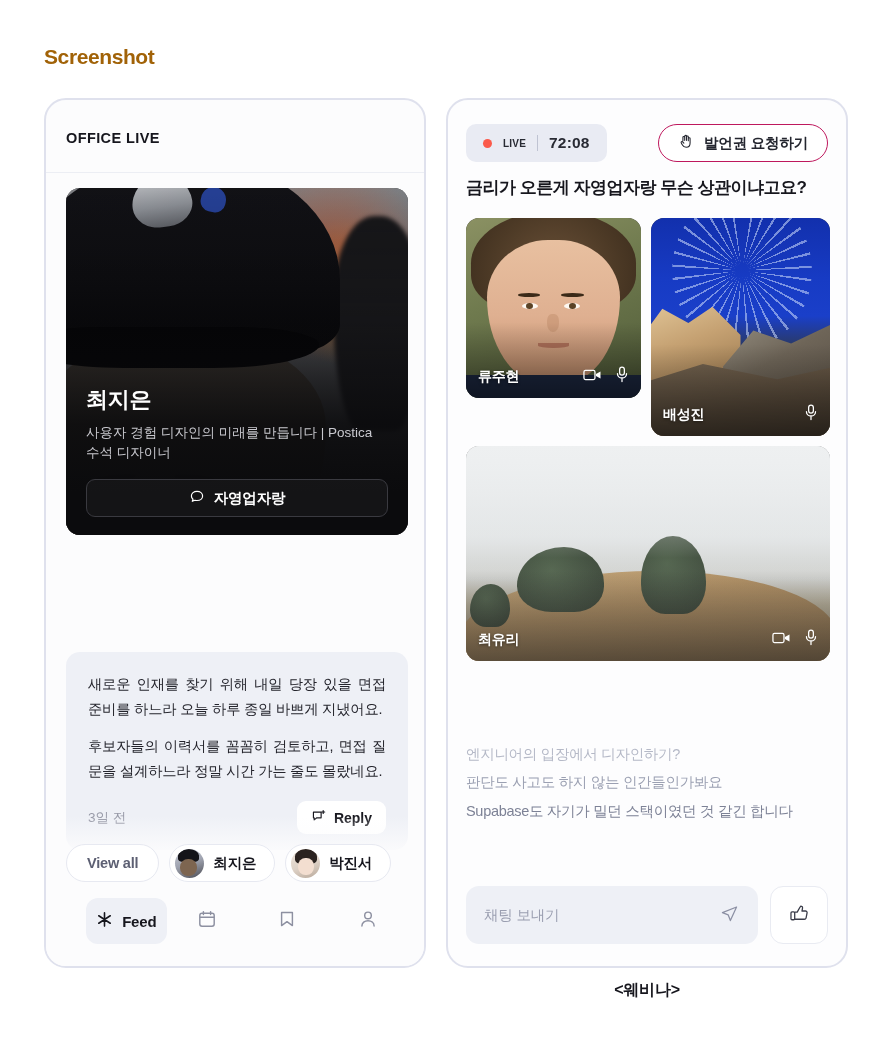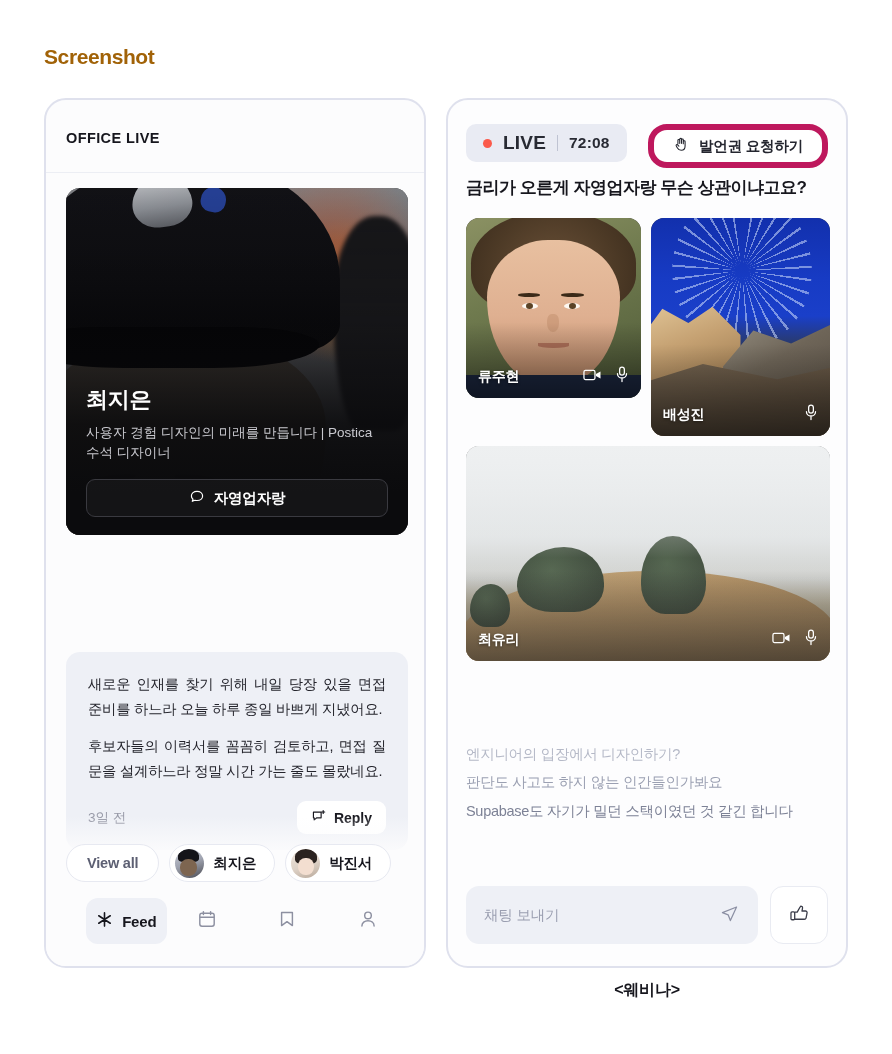--- a/index.html
+++ b/index.html
@@ -218,29 +218,29 @@
   .nav-label { font-size: 15px; letter-spacing: -0.2px; }
 
   
   .live-badge {
     position: absolute; left: 18px; top: 24px;
     display: flex; align-items: center; gap: 11px;
     height: 38px; padding: 0 17px;
     background: #e9ebf3; border-radius: 10px;
   }
   .live-dot { width: 9px; height: 9px; border-radius: 50%; background: #fb5a4b; }
-  .live-text { font-size: 19px; font-weight: 600; color: #282a33; letter-spacing: 0.2px; }
+  .live-text { font-size: 10px; font-weight: 600; color: #282a33; letter-spacing: 0.2px; }
   .live-sep { width: 1px; height: 16px; background: #bfc3d2; }
   .live-timer { font-size: 15.5px; font-weight: 700; color: #282a33; letter-spacing: 0.2px; }
 
   .request-btn {
     position: absolute; right: 18px; top: 24px;
     display: flex; align-items: center; gap: 9px;
     height: 38px; padding: 16px 19px;
-    background: #ffffff; border: 6px solid #be185d; border-radius: 19px;
+    background: #ffffff; border: 1px solid #be185d; border-radius: 19px;
     font-size: 14.5px; font-weight: 600; color: #24262f;
     letter-spacing: -0.2px;
   }
 
   .webinar-title {
     position: absolute; left: 18px; top: 76px; right: 18px;
     font-size: 17px; font-weight: 700; color: #16161d;
     letter-spacing: -0.5px;
   }
 

